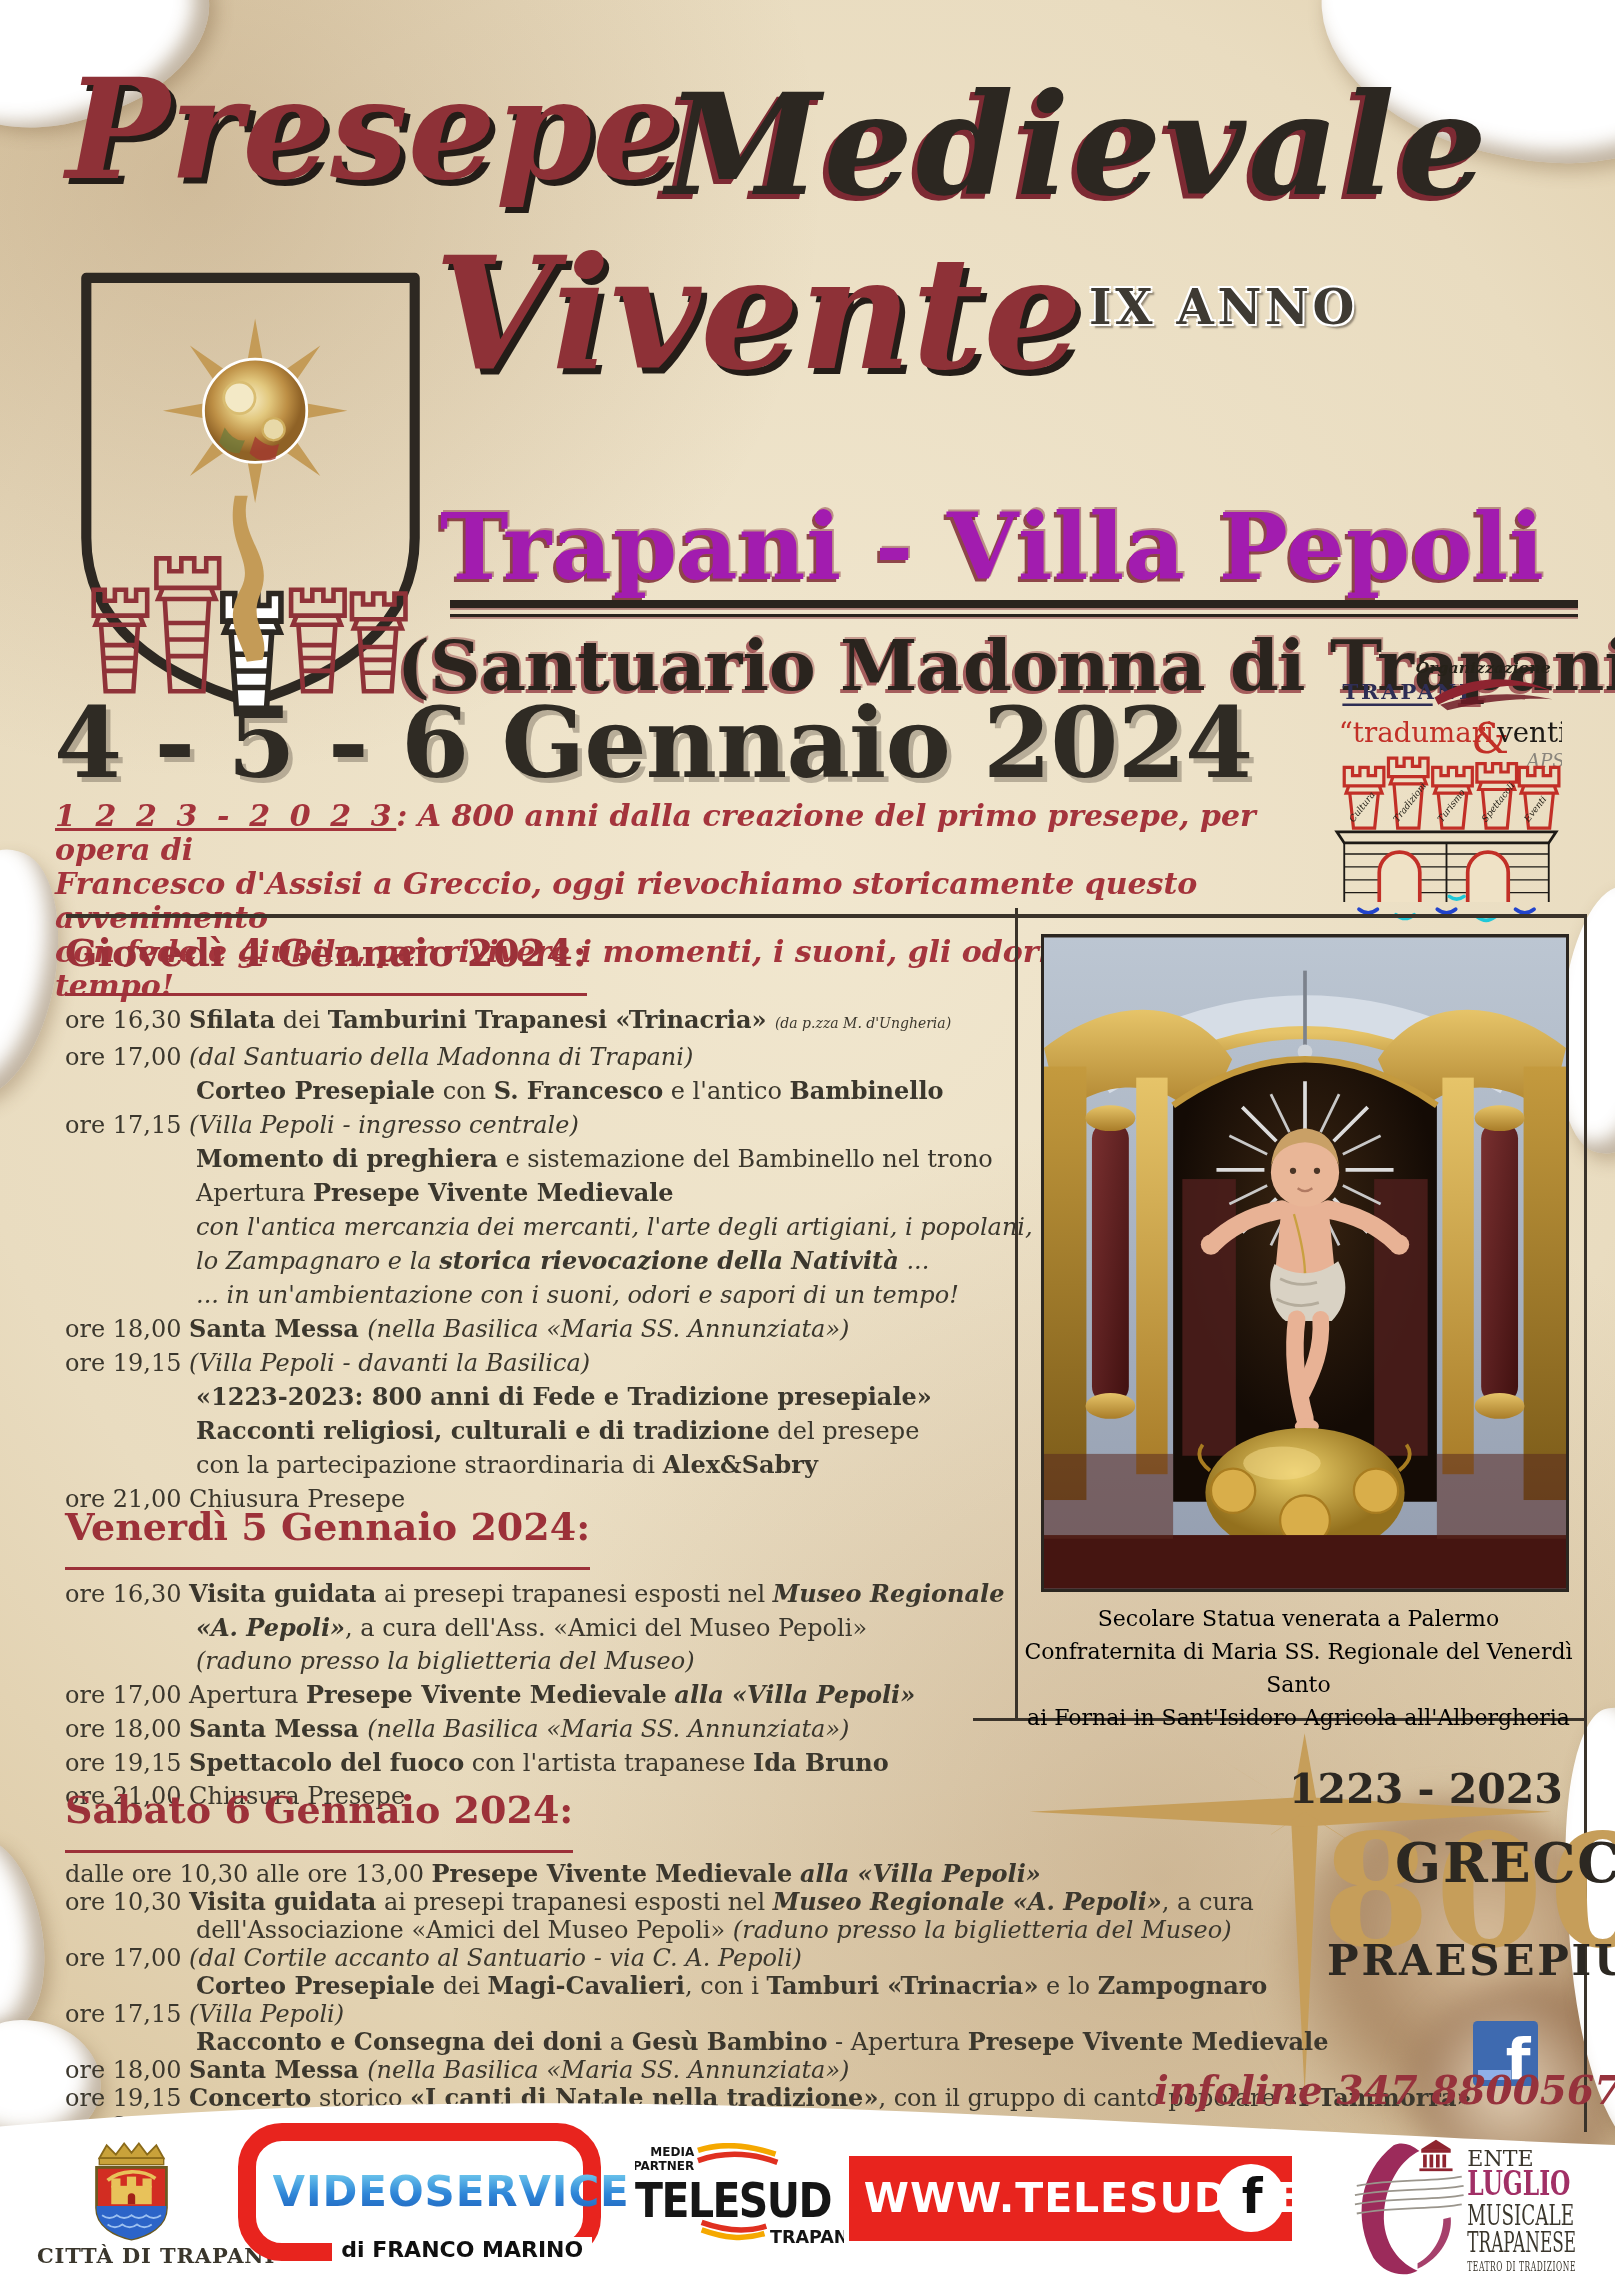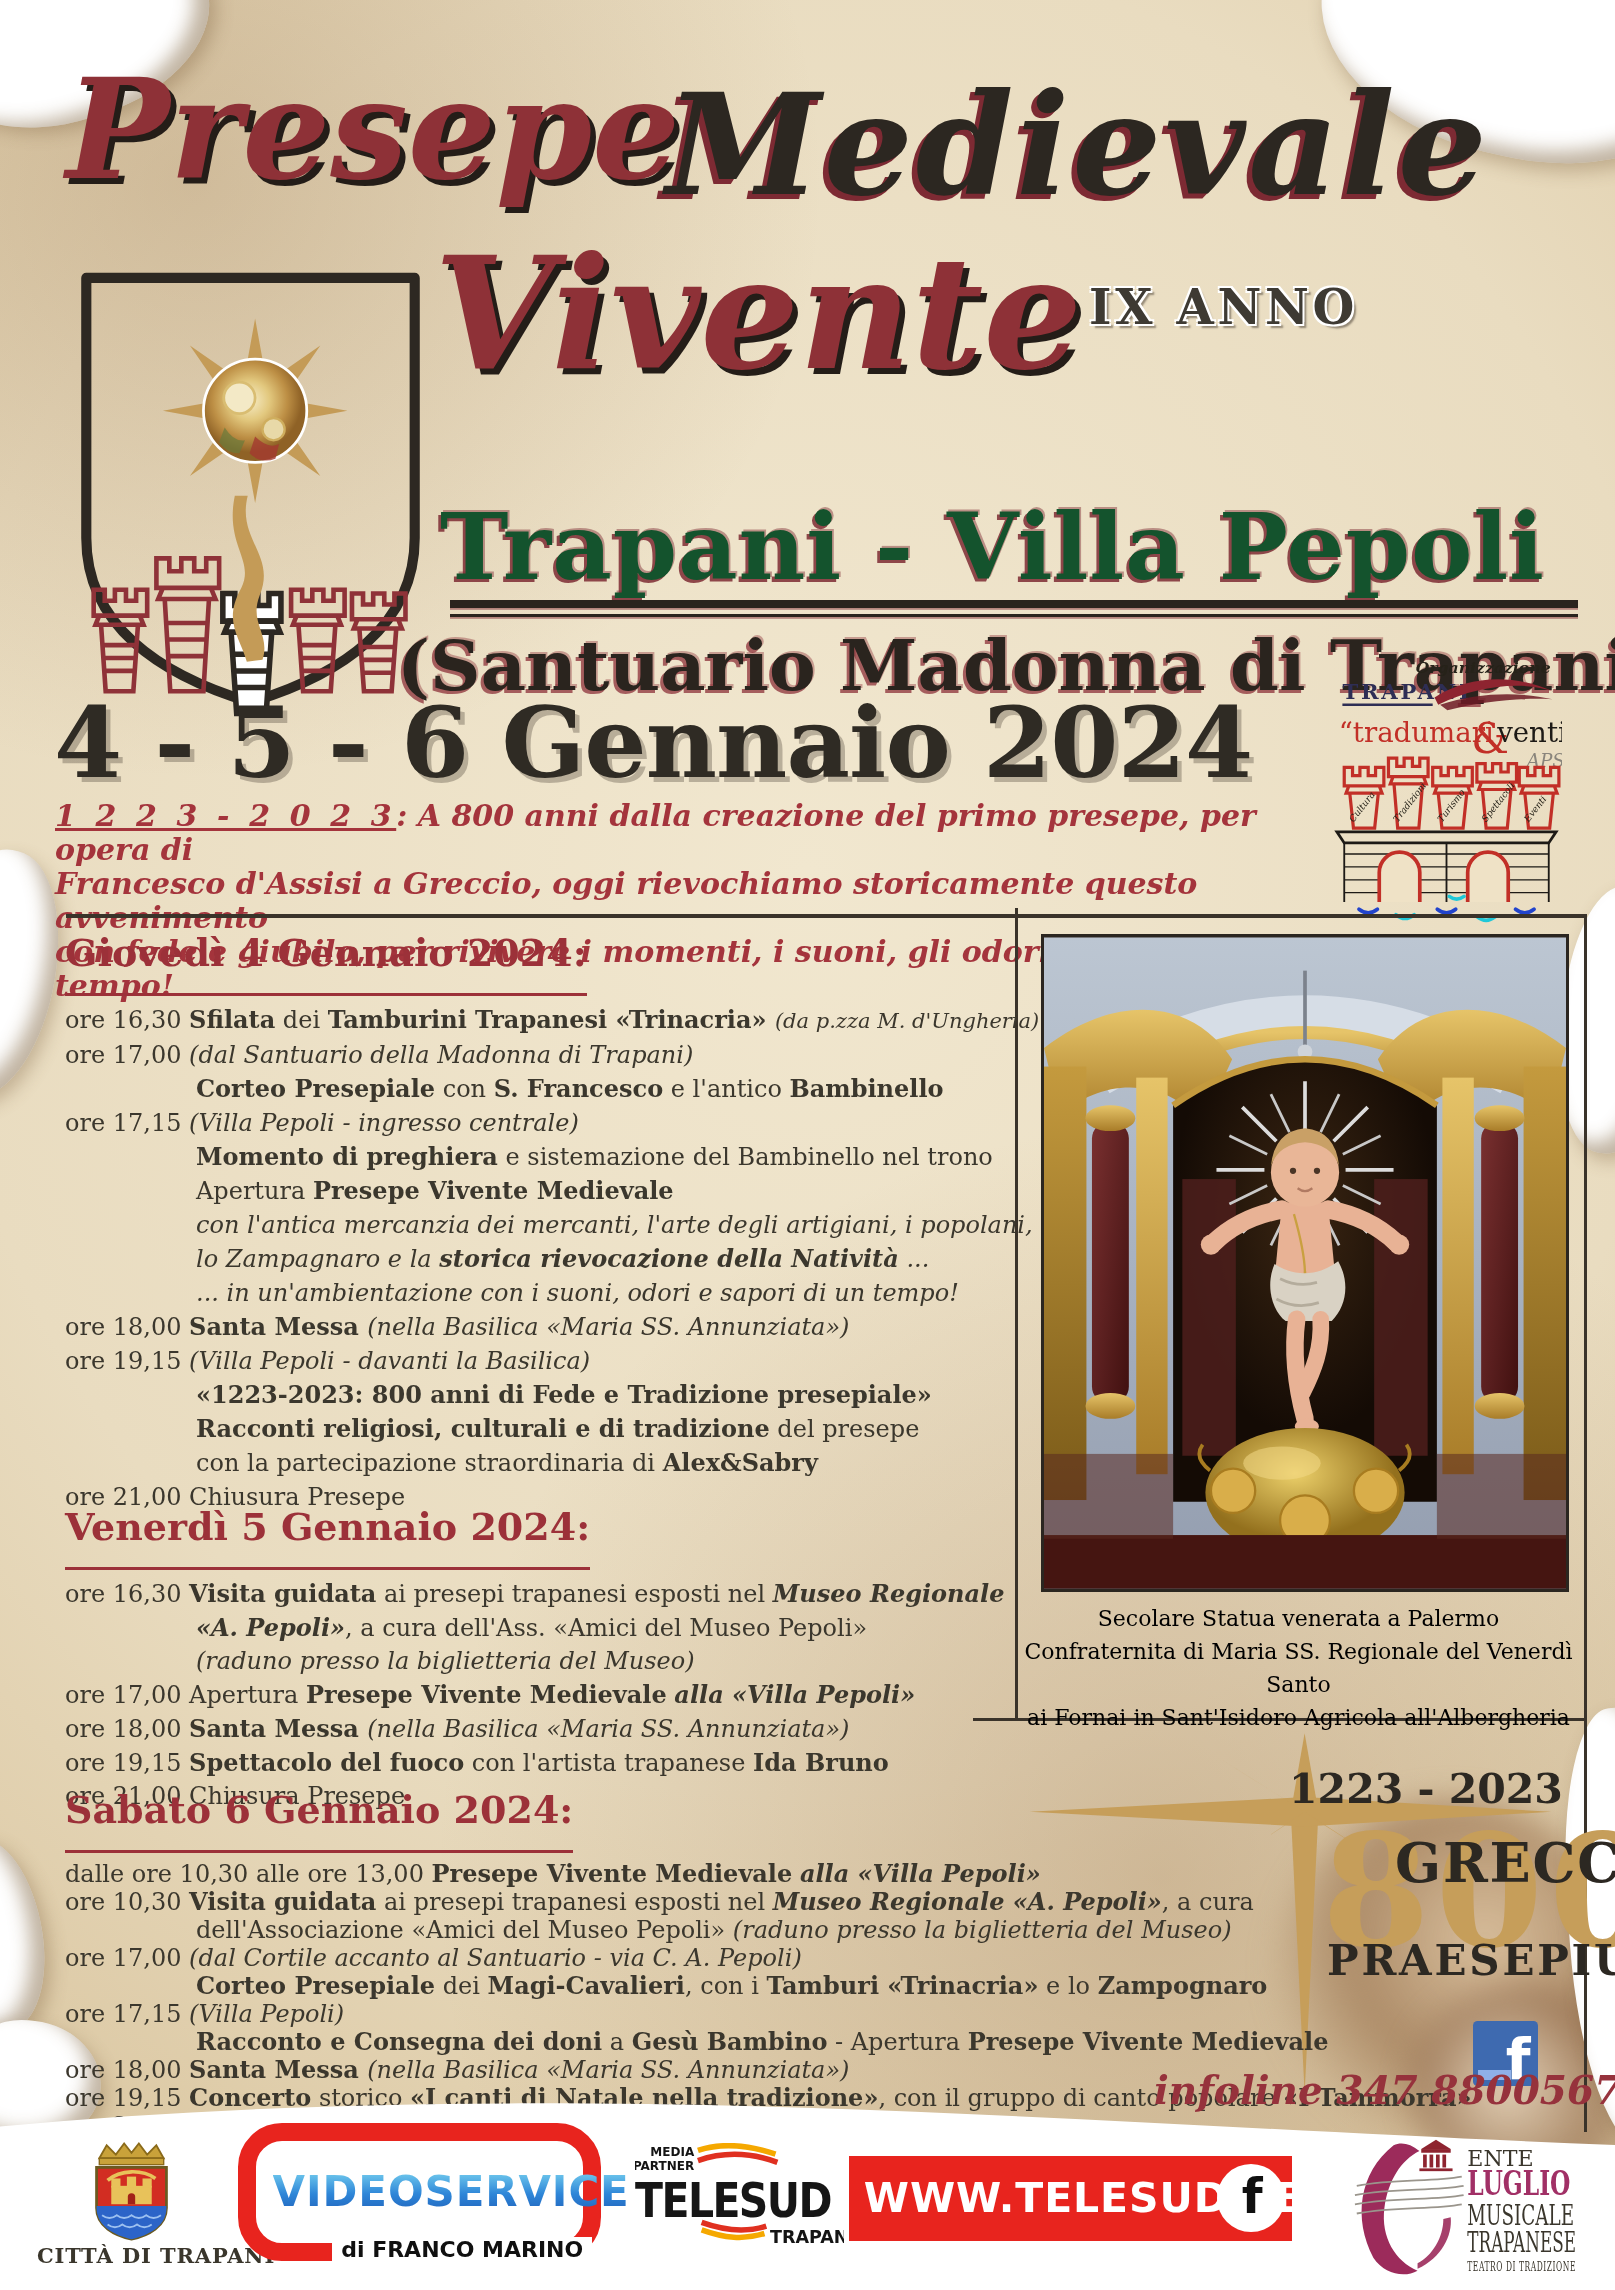--- a/index.html
+++ b/index.html
@@ -14,21 +14,21 @@
       radial-gradient(120% 90% at 50% 38%, #f1e7cf 0%, #e9dcc0 45%, #ddcaa6 70%, #c9ae82 88%, #b1915f 100%);}
   .tear{position:absolute;background:#fff;border-radius:45% 55% 50% 50%;
         box-shadow:inset -13px -9.2px 18.5px rgba(120,90,52,.45), 5.5px 7.4px 16.6px rgba(110,80,45,.30);}
   .blurblob{position:absolute;filter:blur(14.8px);border-radius:50%;}
   
   .script{font-style:italic;font-weight:bold;white-space:nowrap;}
   #t-presepe,#t-vivente{color:#8e3137;text-shadow:5.5px 5.5px 0 #241d18;}
   #t-medievale{color:#2c2721;text-shadow:-5.5px 4.6px 0 #7d2a33;}
   #t-anno{color:#3e3a33;font-weight:bold;letter-spacing:3.7px;
           text-shadow:1.8px 1.8px 0 #fff,-1.8px -1.8px 0 #fff,1.8px -1.8px 0 #fff,-1.8px 1.8px 0 #fff,3.7px 3.7px 1.8px rgba(60,50,40,.5);}
-  #sub1{color:#14532d;font-weight:bold;text-align:center;letter-spacing:0.9px;
+  #sub1{color:#a21caf;font-weight:bold;text-align:center;letter-spacing:0.9px;
         text-shadow:-2.8px 2.8px 0 rgba(125,42,51,.85),1.8px -1.8px 0 rgba(125,42,51,.45);white-space:nowrap;}
   #sub2{color:#2a241e;font-weight:bold;text-align:center;
         text-shadow:-2.8px 2.8px 0 rgba(140,48,56,.75),1.8px -1.8px 0 rgba(140,48,56,.4);white-space:nowrap;}
   .subbar{background:#2a241e;box-shadow:0 1.8px 0 rgba(125,42,51,.5);}
   #dateline{color:#2f2b24;font-weight:bold;letter-spacing:-0.9px;white-space:nowrap;
             text-shadow:4.6px 4.6px 0 rgba(55,46,36,.30);}
   
   #intro{color:#a4343c;font-weight:bold;font-style:italic;font-size:30px;line-height:34px;}
   #intro .u{text-decoration:underline;letter-spacing:4.6px;}
   
@@ -36,21 +36,21 @@
   
   .dayblock{color:#3b372d;font-size:24px;}
   .day-heading{display:inline-block;color:#9c3139;font-weight:bold;font-size:38px;
                border-bottom:3.7px solid #9c3139;padding-bottom:18px;margin-bottom:7.4px;white-space:nowrap;}
   .sline{white-space:nowrap;}
   .day0 .sline{line-height:34px;}
   .day1 .sline{line-height:33px;}
   .day2 .sline{line-height:28px;}
   .sline.ind{padding-left:131px;}
   .b{font-weight:bold;} .i{font-style:italic;} .bi{font-weight:bold;font-style:italic;}
-  .sm{font-style:italic;font-size:21px;}
+  .sm{font-style:italic;font-size:14px;}
   
   #photo-frame{border:3.7px solid #2b2620;background:#20150c;}
   #caption{color:#000000;font-size:22px;line-height:33px;text-align:center;}
   
   #g-years{color:#2c2822;font-weight:bold;font-size:41px;text-align:center;white-space:nowrap;}
   #g-name{color:#2c2822;font-weight:bold;font-size:54px;letter-spacing:1.8px;white-space:nowrap;}
   #g-num{color:#c69e5a;font-size:155px;font-weight:bold;letter-spacing:5.5px;line-height:1;white-space:nowrap;}
   #g-sub{color:#2c2822;font-weight:bold;font-size:42px;letter-spacing:2.8px;white-space:nowrap;}
   #infoline{color:#96323c;font-weight:bold;font-style:italic;font-size:39px;text-align:right;white-space:nowrap;}
   

